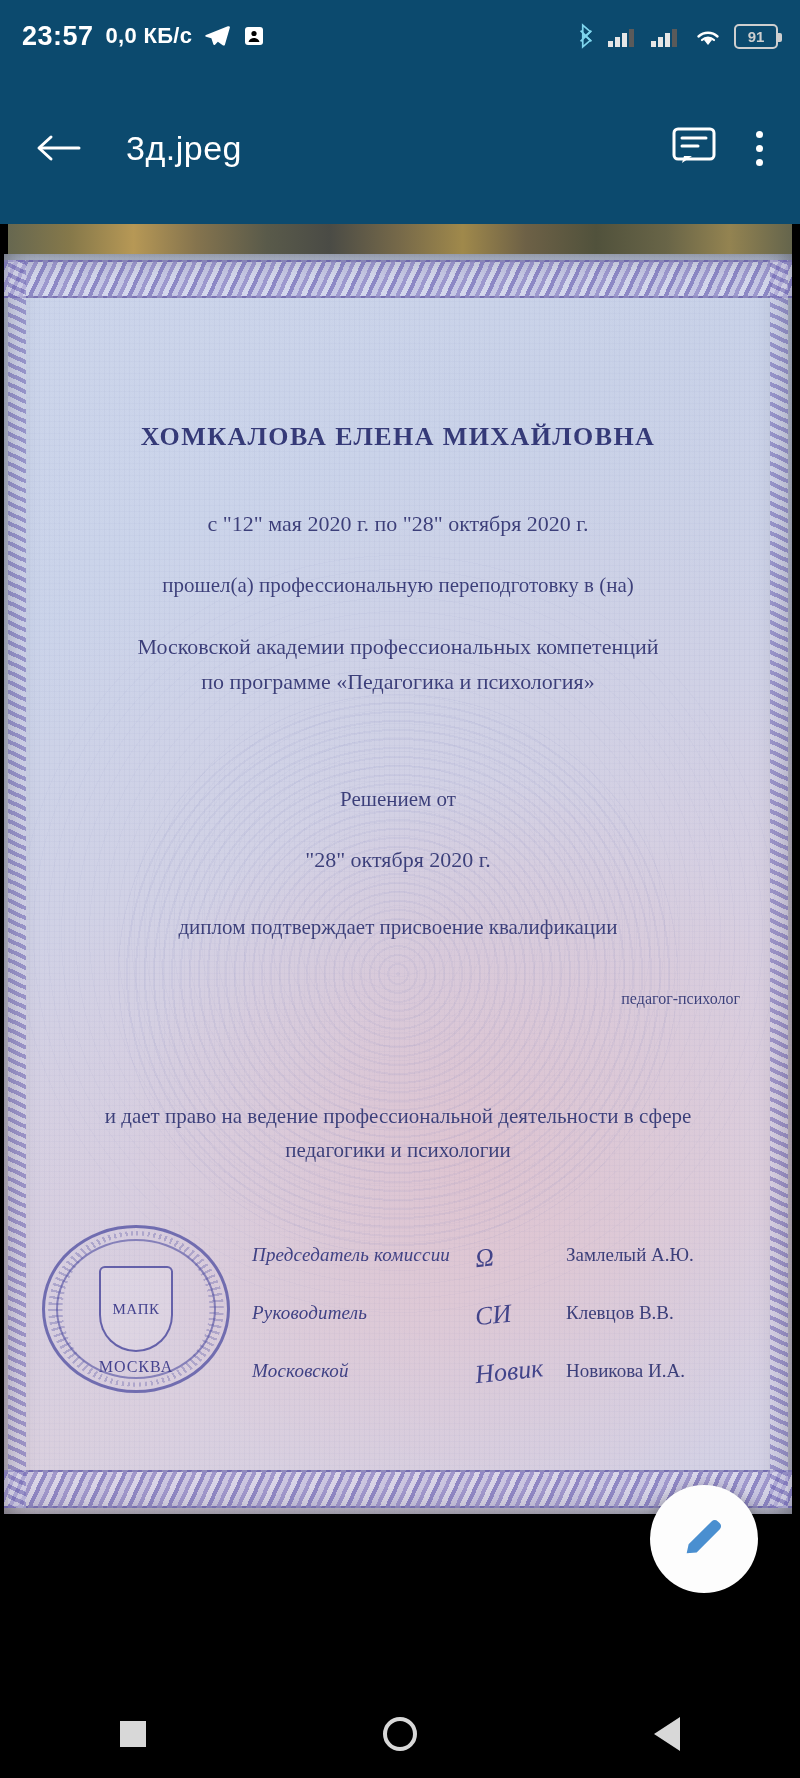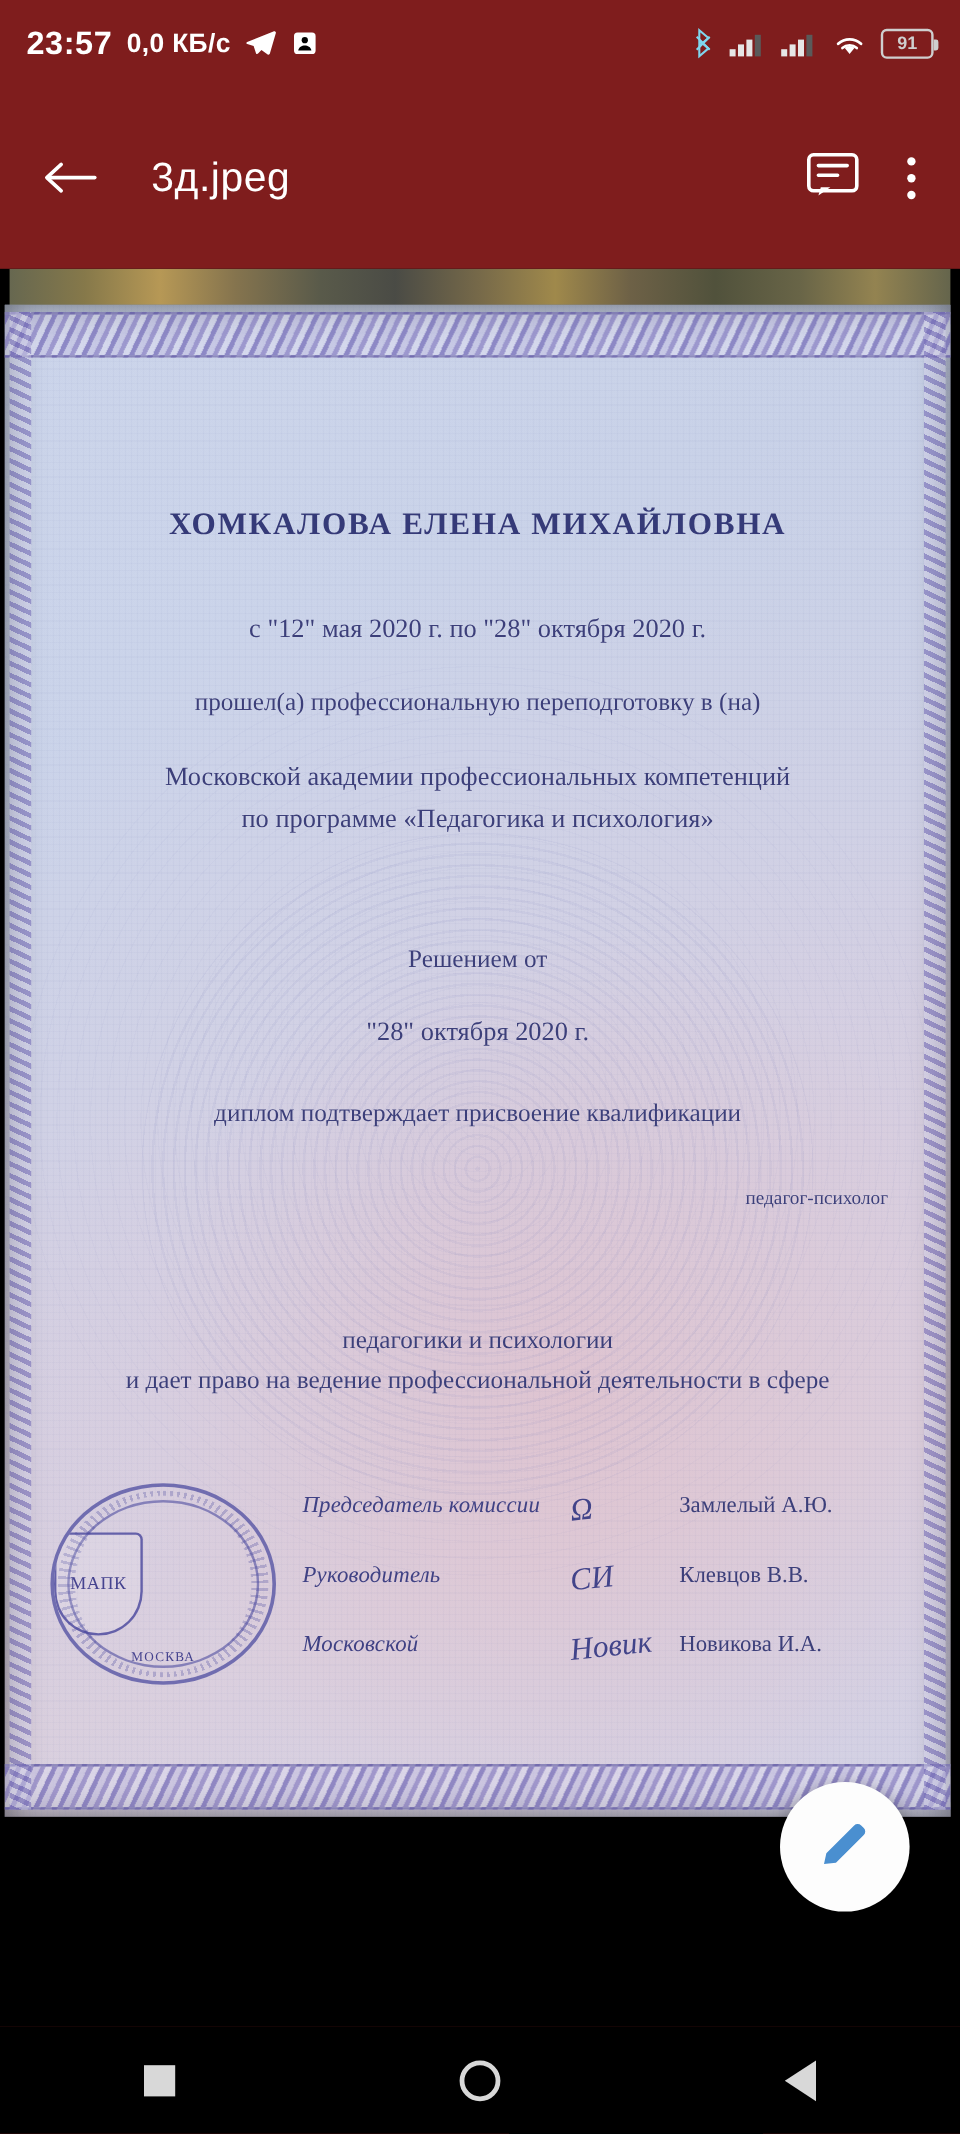--- a/index.html
+++ b/index.html
@@ -7,21 +7,21 @@
     width: 800px;
     height: 1778px;
     background: #000;
     font-family: "Liberation Sans", sans-serif;
     overflow: hidden;
   }
   #screen {
     position: relative;
     width: 800px;
     height: 1778px;
-    background: #7f1d1d;
+    background: #0c4a6e;
   }
 
   
   .statusbar {
     position: absolute;
     top: 0; left: 0;
     width: 800px;
     height: 72px;
     display: flex;
     align-items: center;
@@ -262,28 +262,28 @@
     position: absolute;
     left: 0; right: 0;
     bottom: 110px;
     height: 180px;
     color: #3c3f7a;
     font-family: "Liberation Serif", serif;
   }
   .stamp {
     position: absolute;
     left: 38px;
-    top: 12px;
+    top: 1px;
     width: 188px;
     height: 168px;
     border: 3px solid rgba(78,76,160,0.75);
     border-radius: 50%;
     display: flex;
     align-items: center;
-    justify-content: flex-start;
+    justify-content: center;
     overflow: hidden;
   }
   .stamp:before {
     content: "";
     position: absolute;
     inset: 11px;
     border: 2px solid rgba(78,76,160,0.6);
     border-radius: 50%;
   }
   .stamp-inner {
@@ -309,21 +309,21 @@
         rgba(78,76,160,0.30) 0deg 1.6deg,
         rgba(255,255,255,0) 1.6deg 4.4deg);
     mask: radial-gradient(circle, transparent 62%, #000 63%, #000 96%, transparent 97%);
     -webkit-mask: radial-gradient(circle, transparent 62%, #000 63%, #000 96%, transparent 97%);
   }
   .stamp-city {
     position: absolute;
     bottom: 14px;
     left: 0; right: 0;
     text-align: center;
-    font-size: 11px;
+    font-size: 16px;
     letter-spacing: 1px;
     color: #45438f;
   }
 
   .sig-rows {
     position: absolute;
     left: 248px;
     right: 48px;
     top: 6px;
   }
@@ -513,22 +513,22 @@
         <div class="ln l-org" style="margin-top:2px">по программе «Педагогика и психология»</div>
 
         <div class="block-decision">
           <div class="ln l-decision">Решением от</div>
           <div class="ln l-date">"28" октября 2020 г.</div>
           <div class="ln l-confirm">диплом подтверждает присвоение квалификации</div>
           <div class="ln l-qual">педагог-психолог</div>
         </div>
 
         <div class="block-rights">
+          <div class="ln l-rights">и дает  право на ведение профессиональной деятельности в сфере</div>
           <div class="ln l-rights">педагогики и психологии</div>
-          <div class="ln l-rights">и дает  право на ведение профессиональной деятельности в сфере</div>
         </div>
       </div>
 
       <div class="sig-area">
         <div class="stamp">
           <div class="stamp-ring-text"></div>
           <div class="stamp-inner">МАПК</div>
           <div class="stamp-city">МОСКВА</div>
         </div>
 

